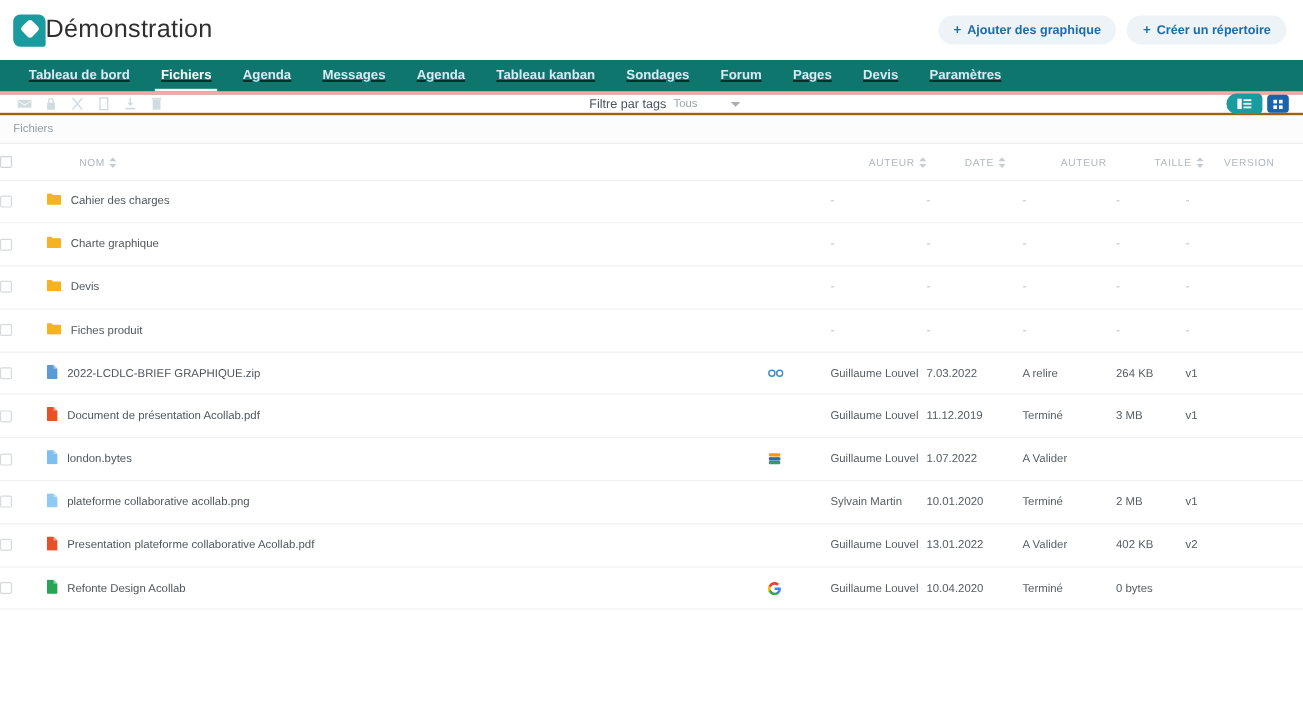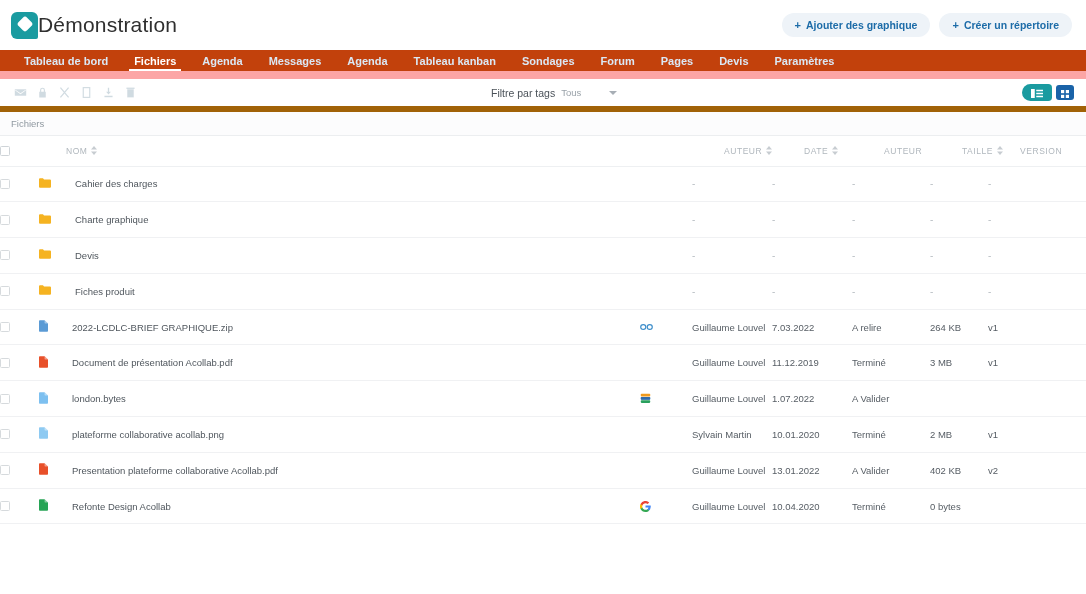--- a/index.html
+++ b/index.html
@@ -68,25 +68,26 @@
     align-items: center;
     gap: 5px;
     cursor: pointer;
     white-space: nowrap;
   }
   .pill-btn .plus { font-size: 11px; font-weight: bold; line-height: 1; }
 
   
   .main-nav {
     height: 29px;
-    background: #c2410c;
+    background: #0f766e;
     display: flex;
     align-items: stretch;
     padding-left: 11px;
-    border-bottom: 8px solid #fca5a5;
+    border-bottom: 3px solid #fca5a5;
+    text-decoration: underline;
   }
   .nav-item {
     color: #dbe8f5;
     font-size: 11px;
     font-weight: bold;
     padding: 0 13px;
     display: flex;
     align-items: center;
     cursor: pointer;
     position: relative;
@@ -96,26 +97,26 @@
   .nav-item.active::after {
     content: "";
     position: absolute;
     left: 8px; right: 8px; bottom: 0;
     height: 2px;
     background: #ffffff;
   }
 
   
   .toolbar {
-    height: 33px;
+    height: 17px;
     background: #ffffff;
     display: flex;
     align-items: center;
     padding: 0 12px 0 14px;
-    border-bottom: 6px solid #a16207;
+    border-bottom: 2px solid #a16207;
     position: relative;
   }
   .tool-icons { display: flex; align-items: center; gap: 9px; }
   .tool-ico {
     width: 13px; height: 13px;
     opacity: 0.28;
     cursor: pointer;
     display: block;
   }
   .tool-ico svg { display: block; }
@@ -174,21 +175,21 @@
     height: 30px;
     font-size: 8.5px;
     font-weight: normal;
     color: #b0b7bd;
     text-align: left;
     letter-spacing: 0.55px;
     border-bottom: 1px solid #eef0f2;
     vertical-align: middle;
     padding: 0;
   }
-  .th-inner { display: inline-flex; align-items: flex-start; gap: 4px; cursor: pointer; padding-left: 32px; }
+  .th-inner { display: inline-flex; align-items: flex-end; gap: 4px; cursor: pointer; padding-left: 32px; }
   .sort-ico { display: inline-block; line-height: 0; opacity: 0.75; }
 
   col.c-check { width: 34px; }
   col.c-name  { width: 606px; }
   col.c-badge { width: 52px; }
   col.c-author{ width: 80px; }
   col.c-date  { width: 80px; }
   col.c-status{ width: 78px; }
   col.c-size  { width: 58px; }
   col.c-ver   { width: 98px; }
@@ -207,21 +208,21 @@
   .chk {
     width: 10px; height: 10px;
     border: 1px solid #d6dadd;
     border-radius: 1.5px;
     background: #fff;
     display: block;
     cursor: pointer;
   }
   .chk.head { border-color: #cfd4d8; }
 
-  .name-cell { display: flex; align-items: center; gap: 24px; padding-left: 5px; }
+  .name-cell { display: flex; align-items: center; gap: 8px; padding-left: 5px; }
   .name-cell .label { font-size: 9.5px; color: #4f565d; cursor: pointer; }
 
   .folder-ico { width: 12px; height: 10px; flex: none; }
   .file-ico { width: 9px; height: 12px; flex: none; }
 
   .dash { color: #b9bfc4; font-size: 10px; }
   .badge-ico { display: block; }
   .cell-badge { text-align: left; padding-left: 6px; }
 </style>
 </head>

